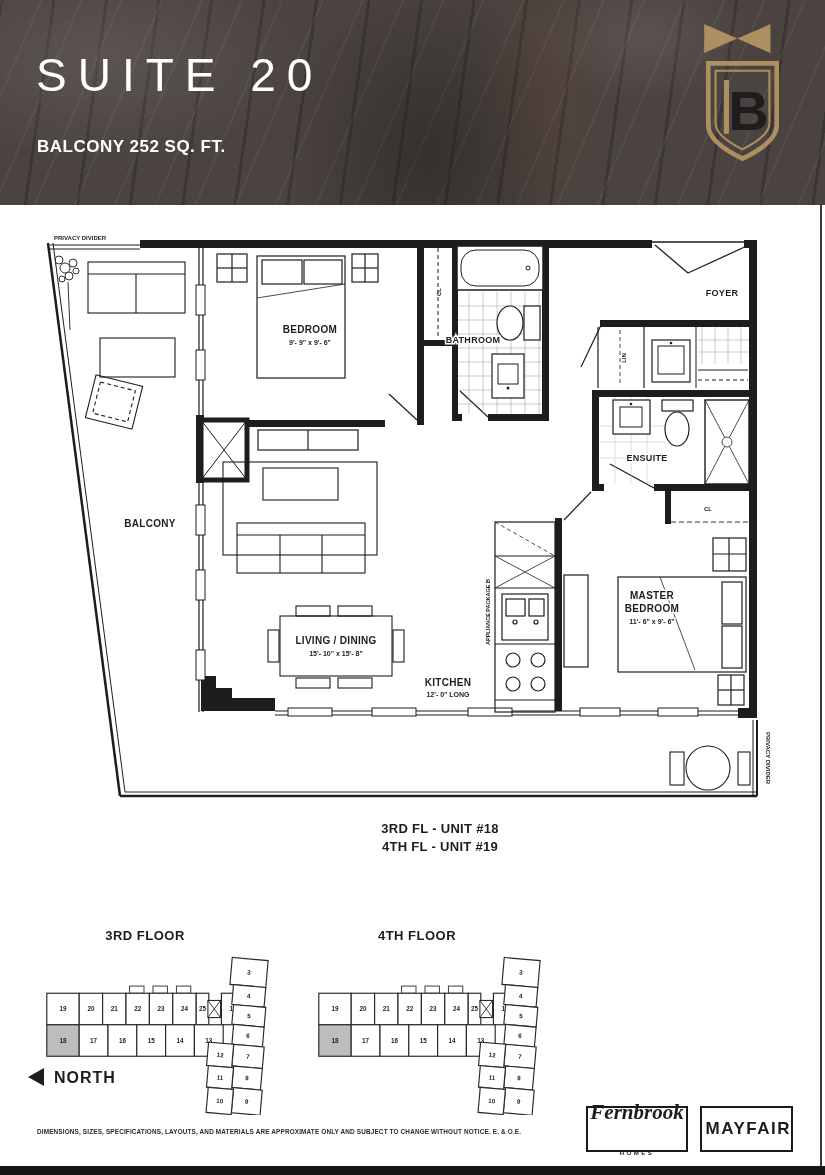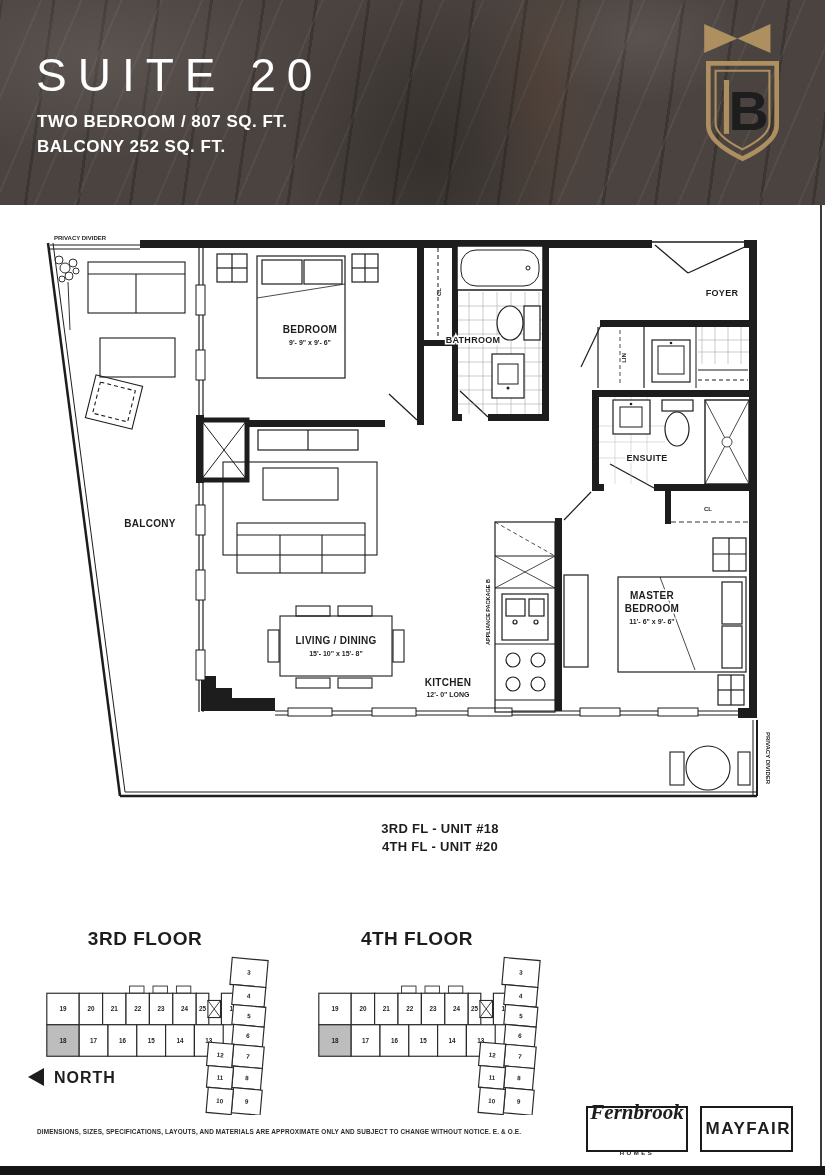--- a/index.html
+++ b/index.html
@@ -23,21 +23,21 @@
   #plan-wrap{position:absolute;left:40px;top:230px;}
   svg text{font-family:"Liberation Sans",sans-serif;font-weight:bold;fill:#1d1d1d;}
   .room-name{font-size:10px;letter-spacing:.3px;}
   .room-dims{font-size:7px;}
   .tiny-label{font-size:6px;}
   .halo{paint-order:stroke;stroke:#ffffff;stroke-width:3px;}
   
   #unit-labels{position:absolute;left:310px;top:820px;width:260px;text-align:center;
     font-size:13px;font-weight:bold;line-height:18px;letter-spacing:.3px;}
   
-  .kp-title{position:absolute;top:928px;width:210px;text-align:center;font-size:19px;font-weight:bold;letter-spacing:.5px;}
+  .kp-title{position:absolute;top:928px;width:210px;text-align:center;font-size:13px;font-weight:bold;letter-spacing:.5px;}
   #kp-title-0{left:40px;} #kp-title-1{left:312px;}
   .kp-svg{position:absolute;top:948px;}
   #kp-0{left:36px;} #kp-1{left:308px;}
   
   #north{position:absolute;left:28px;top:1068px;font-size:16px;font-weight:bold;letter-spacing:1px;}
   #north .tri{display:inline-block;width:0;height:0;border-top:9px solid transparent;
     border-bottom:9px solid transparent;border-right:16px solid #1d1d1d;margin-right:10px;vertical-align:-3px;}
   #disclaimer{position:absolute;left:37px;top:1128px;width:540px;font-size:6.4px;font-weight:bold;
     letter-spacing:.15px;color:#2a2a2a;}
   .brand-box{position:absolute;top:1106px;height:46px;border:2.5px solid #1a1a1a;box-sizing:border-box;
@@ -50,21 +50,20 @@
   #bottom-bar{position:absolute;left:0;top:1166px;width:825px;height:9px;background:#151515;}
   #right-edge{position:absolute;left:820px;top:205px;width:2px;height:961px;background:#3a3a3a;}
 </style>
 </head>
 <body>
 
 <div id="page">
 
   <div id="header">
     <div id="suite-title">SUITE 20</div>
-    <div id="hdr-sub1" class="hdr-sub">TWO BEDROOM  / 807 SQ. FT.</div>
     <div id="hdr-sub2" class="hdr-sub">BALCONY 252 SQ. FT.</div>
     <svg id="brand-logo" width="95" height="145" viewBox="0 0 90 140">
       <g fill="#ad8f60">
         <polygon points="8,2 40,16 8,30"></polygon>
         <polygon points="72,2 40,16 72,30"></polygon>
       </g>
       <path d="M12,40 H78 V100 Q78,116 45,132 Q12,116 12,100 Z" fill="none" stroke="#ad8f60" stroke-width="4.5"></path>
       <path d="M19,47 H71 V98 Q71,110 45,123 Q19,110 19,98 Z" fill="none" stroke="#ad8f60" stroke-width="2"></path>
       <rect x="27" y="56" width="5" height="52" fill="#ad8f60"></rect>
       <text x="51" y="104" text-anchor="middle" font-family="Liberation Serif,serif" font-size="54" font-weight="bold" fill="#ad8f60">B</text>
@@ -340,21 +339,21 @@
       <text class="room-name halo" x="612" y="369" text-anchor="middle">MASTER</text>
       <text class="room-name halo" x="612" y="382" text-anchor="middle">BEDROOM</text>
       <text class="room-dims halo" x="612" y="394" text-anchor="middle">11'- 6" x 9'- 6"</text>
 
       <text class="tiny-label" transform="rotate(90 726 528)" x="726" y="528" text-anchor="middle">PRIVACY DIVIDER</text>
     </svg>
   </div>
 
   <div id="unit-labels">
     <div>3RD FL - UNIT #18</div>
-    <div>4TH FL - UNIT #20</div>
+    <div>4TH FL - UNIT #19</div>
   </div>
 
   <div id="kp-title-0" class="kp-title">3RD FLOOR</div>
   <div id="kp-title-1" class="kp-title">4TH FLOOR</div>
   <svg id="kp-0" class="kp-svg" width="252" height="167" viewBox="0 0 280 185">
       <rect x="104" y="42" width="16" height="8" fill="#fff" stroke="#2a2a2a" stroke-width="1"></rect>
       <rect x="130" y="42" width="16" height="8" fill="#fff" stroke="#2a2a2a" stroke-width="1"></rect>
       <rect x="156" y="42" width="16" height="8" fill="#fff" stroke="#2a2a2a" stroke-width="1"></rect>
       <rect x="12" y="50" width="36" height="35" fill="#ffffff" stroke="#2a2a2a" stroke-width="1.3"></rect>
       <text x="30" y="70" text-anchor="middle" font-size="7" font-weight="bold" fill="#1d1d1d">19</text>

